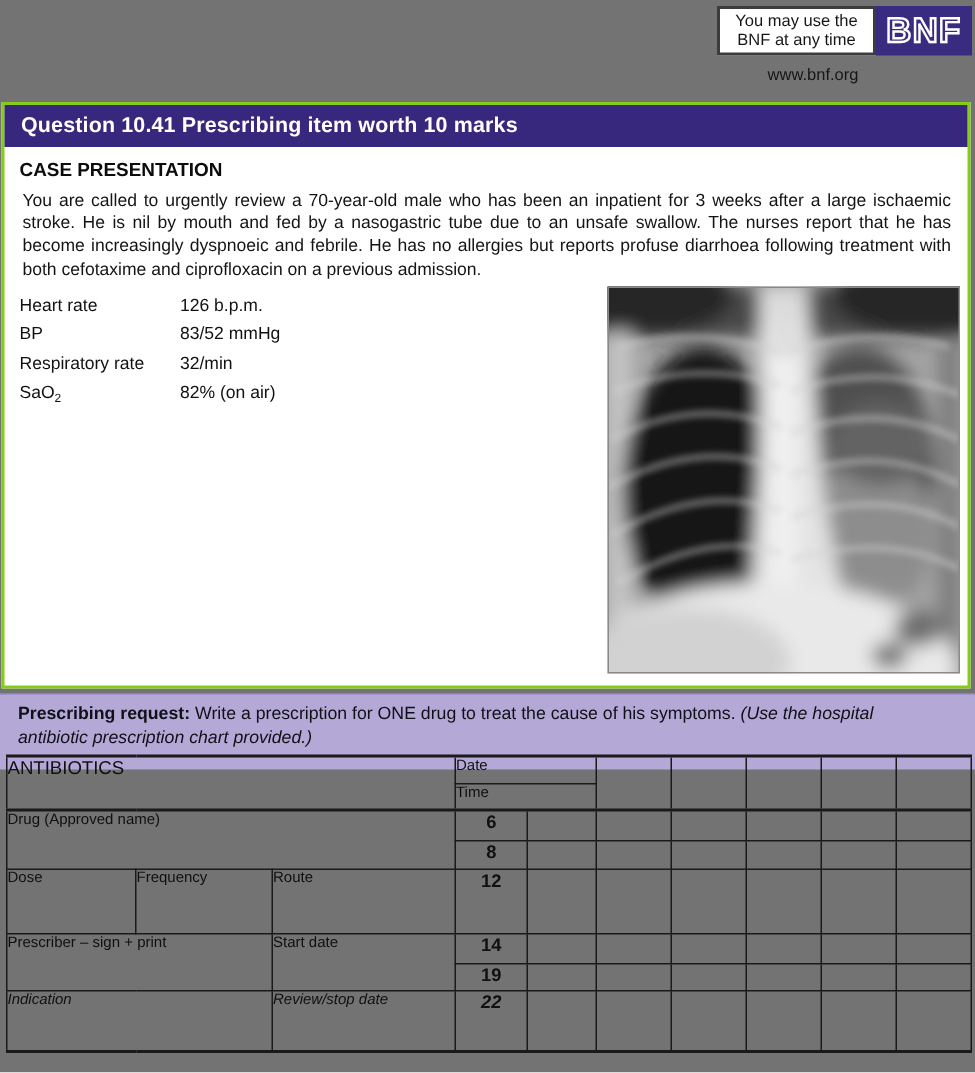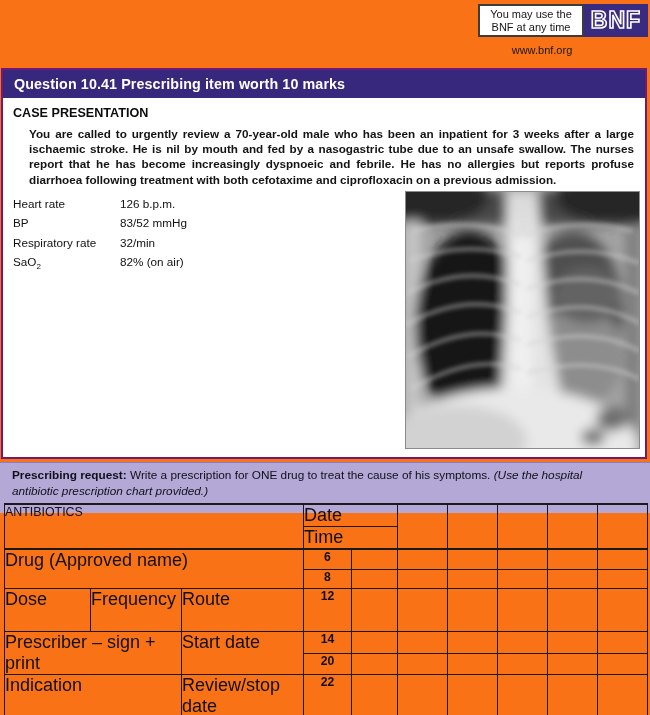--- a/index.html
+++ b/index.html
@@ -1,46 +1,46 @@
 <!DOCTYPE html>
 <html><head>
 <meta charset="utf-8">
 <style>
   html,body{margin:0;padding:0;background:#ffffff;}
   .page{
-    position:relative;width:650px;height:715px;background:#f97316;overflow:hidden;
+    position:relative;width:650px;height:715px;background:#737373;overflow:hidden;
     font-family:"Liberation Sans","DejaVu Sans",sans-serif;color:#111;
   }
   
   .bnf-notice{
     position:absolute;left:478px;top:4px;width:106px;height:33px;box-sizing:border-box;
     border:2px solid #3c3c3c;display:flex;flex-direction:column;justify-content:center;
     align-items:center;font-size:11px;line-height:13px;color:#161616;background:#fff;
   }
   .bnf-logo{
     position:absolute;left:584px;top:4px;width:64px;height:33px;background:#392B80;
     display:flex;align-items:center;justify-content:center;
   }
   .bnf-logo span{
     font-weight:bold;font-size:23px;letter-spacing:1px;color:transparent;
     -webkit-text-stroke:1.6px #ffffff;font-family:"Liberation Sans",sans-serif;
   }
   .bnf-url{position:absolute;left:489px;top:44px;width:106px;text-align:center;font-size:11px;color:#161616;}
   
   .case-box{
     position:absolute;left:1px;top:68px;width:646px;height:391px;box-sizing:border-box;
-    border:2px solid #701a75;background:#fff;
+    border:2px solid #84cc16;background:#fff;
   }
   .q-header{
     height:28px;line-height:28px;background:#37287D;color:#fff;font-weight:bold;
     font-size:14.3px;padding-left:11px;letter-spacing:.1px;
   }
   .case-heading{margin:8px 0 0 10px;font-size:12.6px;font-weight:bold;color:#0c0c0c;}
   .case-text{
-    margin:6px 11px 0 26px;font-size:11.7px;line-height:15.2px;text-align:justify;color:#141414;font-weight:bold;
+    margin:6px 11px 0 12px;font-size:11.7px;line-height:15.2px;text-align:justify;color:#141414;
   }
   .vitals{position:absolute;left:10px;top:124px;font-size:11.7px;}
   .vital-row{height:19.3px;line-height:19.3px;}
   .vital-label{display:inline-block;width:107px;}
   .vital-label sub{font-size:8px;}
   .followup{
     position:absolute;left:10px;top:226px;width:384px;font-size:11.7px;
     line-height:16px;text-align:justify;color:#141414;
   }
   .xray{position:absolute;left:402px;top:121px;width:235px;height:258px;background:#9a9a9a;}
@@ -50,31 +50,31 @@
     position:absolute;left:0;top:462px;width:650px;height:51px;box-sizing:border-box;
     background:#B3A8D6;border-top:1px solid #8d7fc0;
   }
   .request-band p{margin:5px 20px 0 12px;font-size:11.8px;line-height:15.5px;color:#101018;}
   .request-band i{font-style:italic;}
   
   .chart-wrap{position:absolute;left:4px;top:503px;}
   table.chart{border-collapse:collapse;table-layout:fixed;width:643px;border-radius:24px;}
   table.chart td{border:1.5px solid #1a1a1a;padding:0;overflow:hidden;}
   td.no-border{border:none;}
-  td.lbl{font-size:18px;vertical-align:top;padding:2px 2px 0 6px;text-align:left;color:#101010;}
+  td.lbl{font-size:10px;vertical-align:top;padding:2px 2px 0 6px;text-align:left;color:#101010;}
   td.time{font-size:12.2px;font-weight:bold;text-align:center;vertical-align:top;padding-top:1px;color:#101010;}
   td.antibiotics-cell{font-size:12.4px;vertical-align:top;padding:1px 0 0 2px;color:#101010;}
   tr.r-date td{border-top-width:2px;}
   tr.r-t6 td{border-top-width:2.2px;}
   tr.r-t22 td{border-bottom-width:2.5px;}
   td.left2{border-left-width:2.2px;}
   td.right2{border-right-width:2.2px;}
   tr.r-date{height:18px;} tr.r-time{height:18px;}
   tr.r-t6{height:20px;} tr.r-t8{height:19px;} tr.r-t12{height:43px;}
-  tr.r-t14{height:20px;} tr.r-t18{height:18px;} tr.r-t22{height:31px;}
+  tr.r-t14{height:20px;} tr.r-t18{height:18px;} tr.r-t22{height:41px;font-style:italic;}
 </style>
 </head>
 <body>
 
 <div class="page">
 
   <div class="bnf-notice">
     <span>You may use the</span>
     <span>BNF at any time</span>
   </div>
@@ -219,21 +219,21 @@
         <td class="lbl" rowspan="2">Start date</td>
         <td class="time">14</td>
         <td></td>
         <td></td>
         <td></td>
         <td></td>
         <td></td>
         <td class="right2"></td>
       </tr>
       <tr class="r-t18">
-        <td class="time">20</td>
+        <td class="time">19</td>
         <td></td>
         <td></td>
         <td></td>
         <td></td>
         <td></td>
         <td class="right2"></td>
       </tr>
       <tr class="r-t22">
         <td class="lbl left2" colspan="2">Indication</td>
         <td class="lbl">Review/stop date</td>

